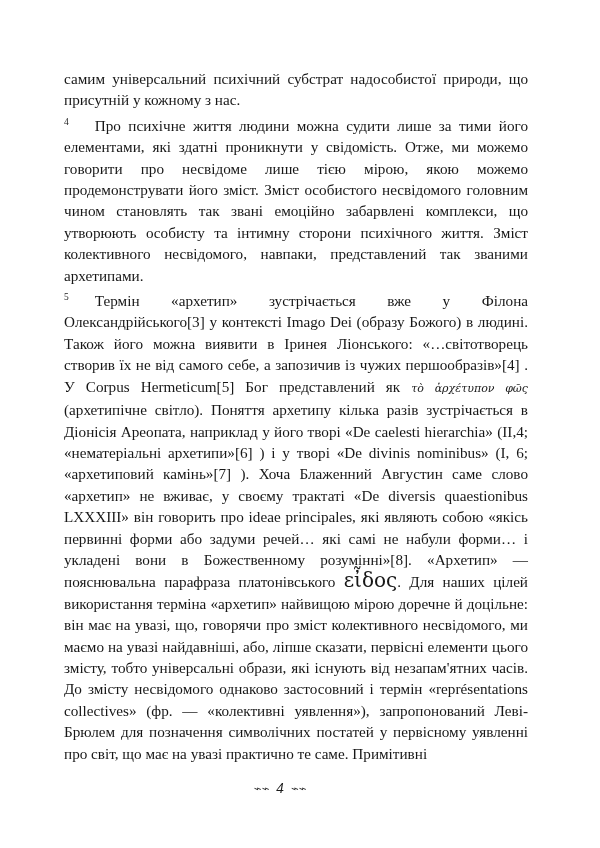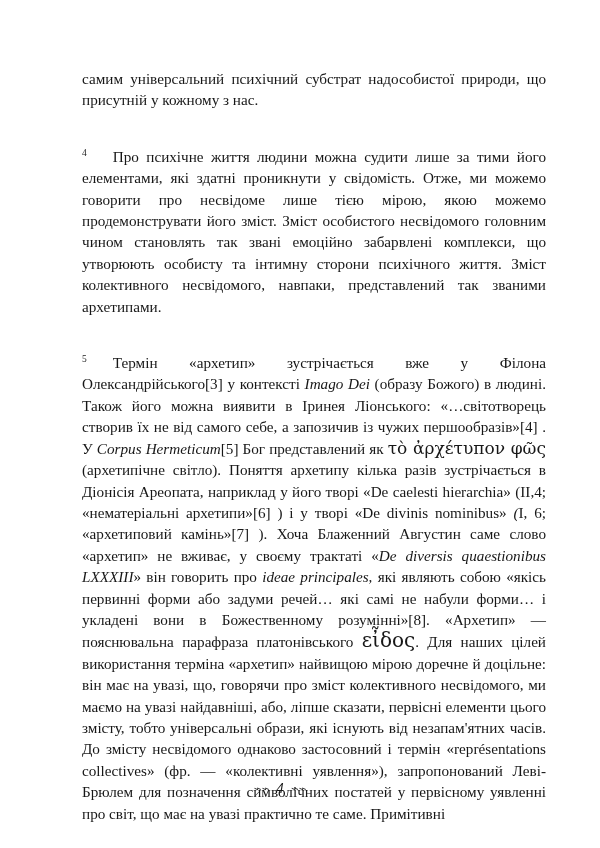--- a/index.html
+++ b/index.html
@@ -20,59 +20,59 @@
     position: absolute;
     left: 0;
     top: 0;
     width: 600px;
     height: 848px;
     background: #ffffff;
   }
 
   .text-column {
     position: absolute;
-    left: 82px;
+    left: 64px;
     top: 68px;
     width: 464px;
   }
 
   p.para {
     margin: 0;
     text-align: justify;
     text-justify: inter-word;
     font-size: 15.2px;
     line-height: 21.4px;
     color: #171717;
     -webkit-font-smoothing: antialiased;
   }
 
   p.para + p.para {
-    margin-top: 35px;
+    margin-top: 4px;
   }
 
   .para-num {
     font-size: 9.5px;
     vertical-align: super;
     line-height: 0;
     color: #222;
     letter-spacing: 0;
   }
 
   .lead-space {
     display: inline-block;
     width: 26px;
   }
 
   .it {
-    font-style: italic;
   }
 
   .grk {
     font-family: "DejaVu Serif", "Liberation Serif", serif;
-    font-size: 17px;
+    font-style: italic;
+    font-size: 11px;
   }
 
   .grk-up {
     font-family: "DejaVu Serif", "Liberation Serif", serif;
     font-style: normal;
     font-size: 20px;
   }
 
   .footer {
     position: absolute;

